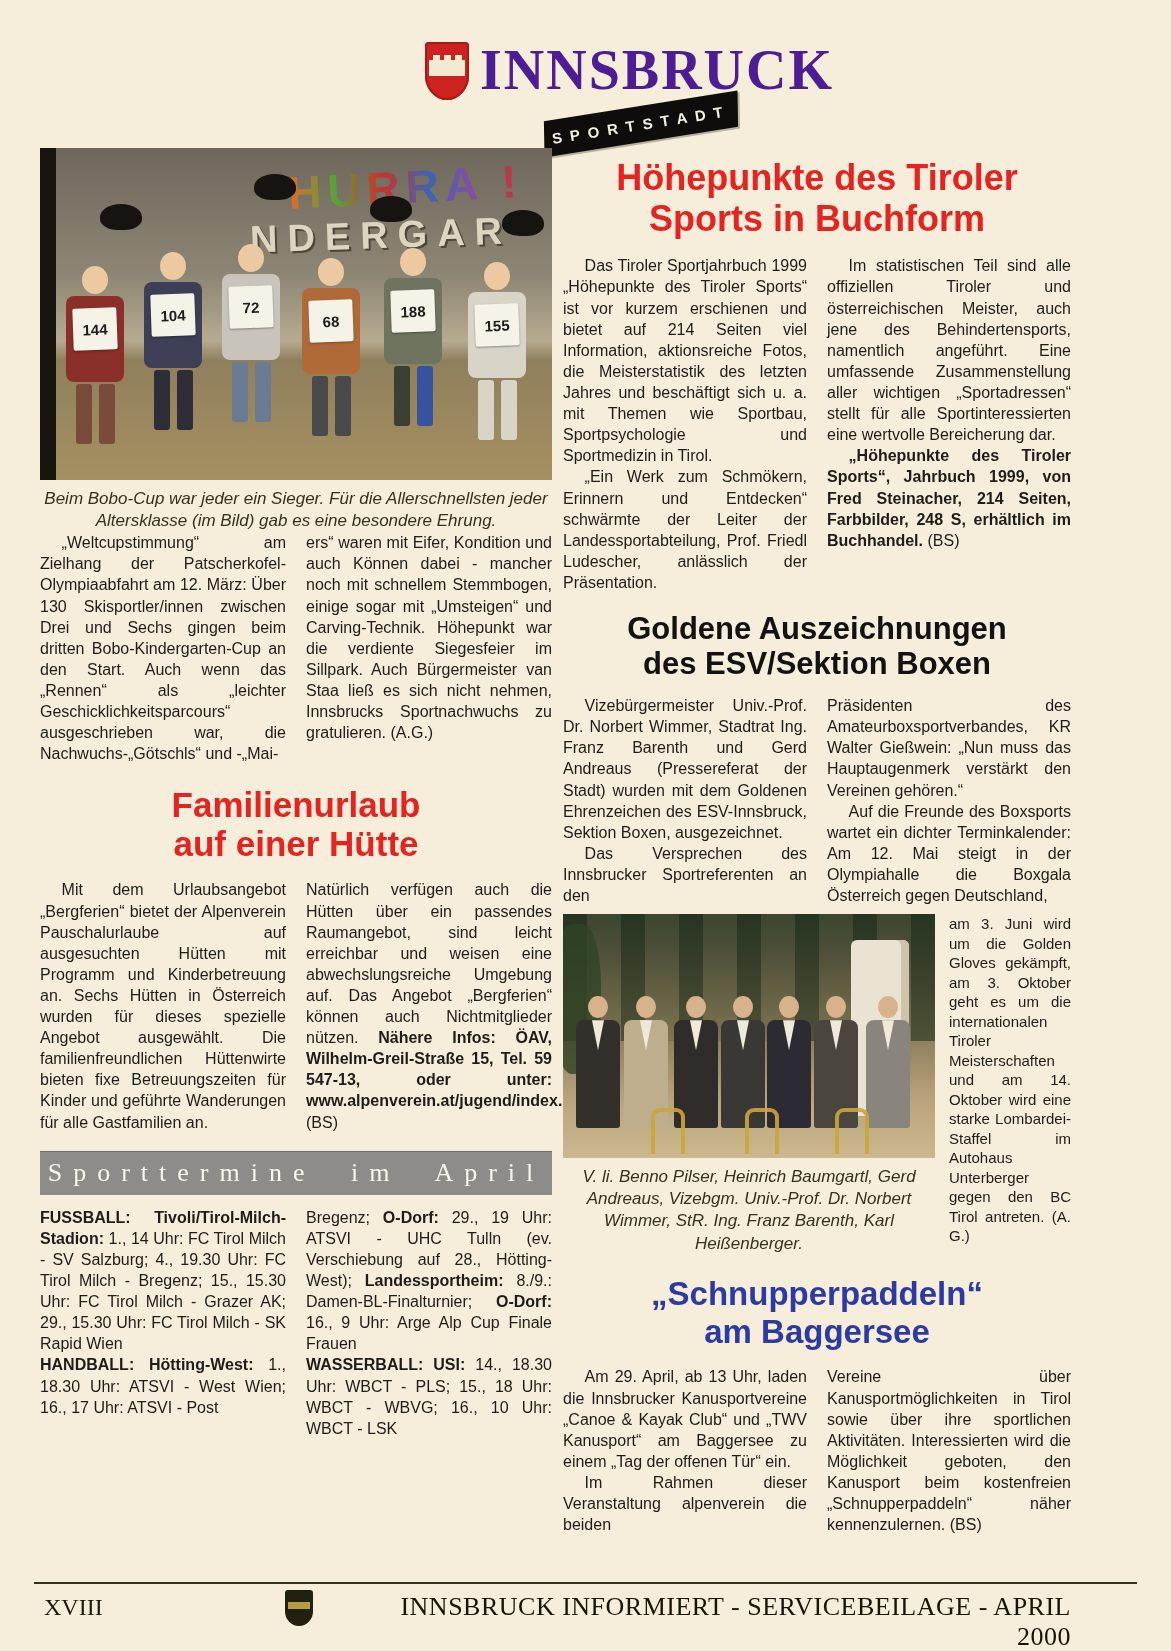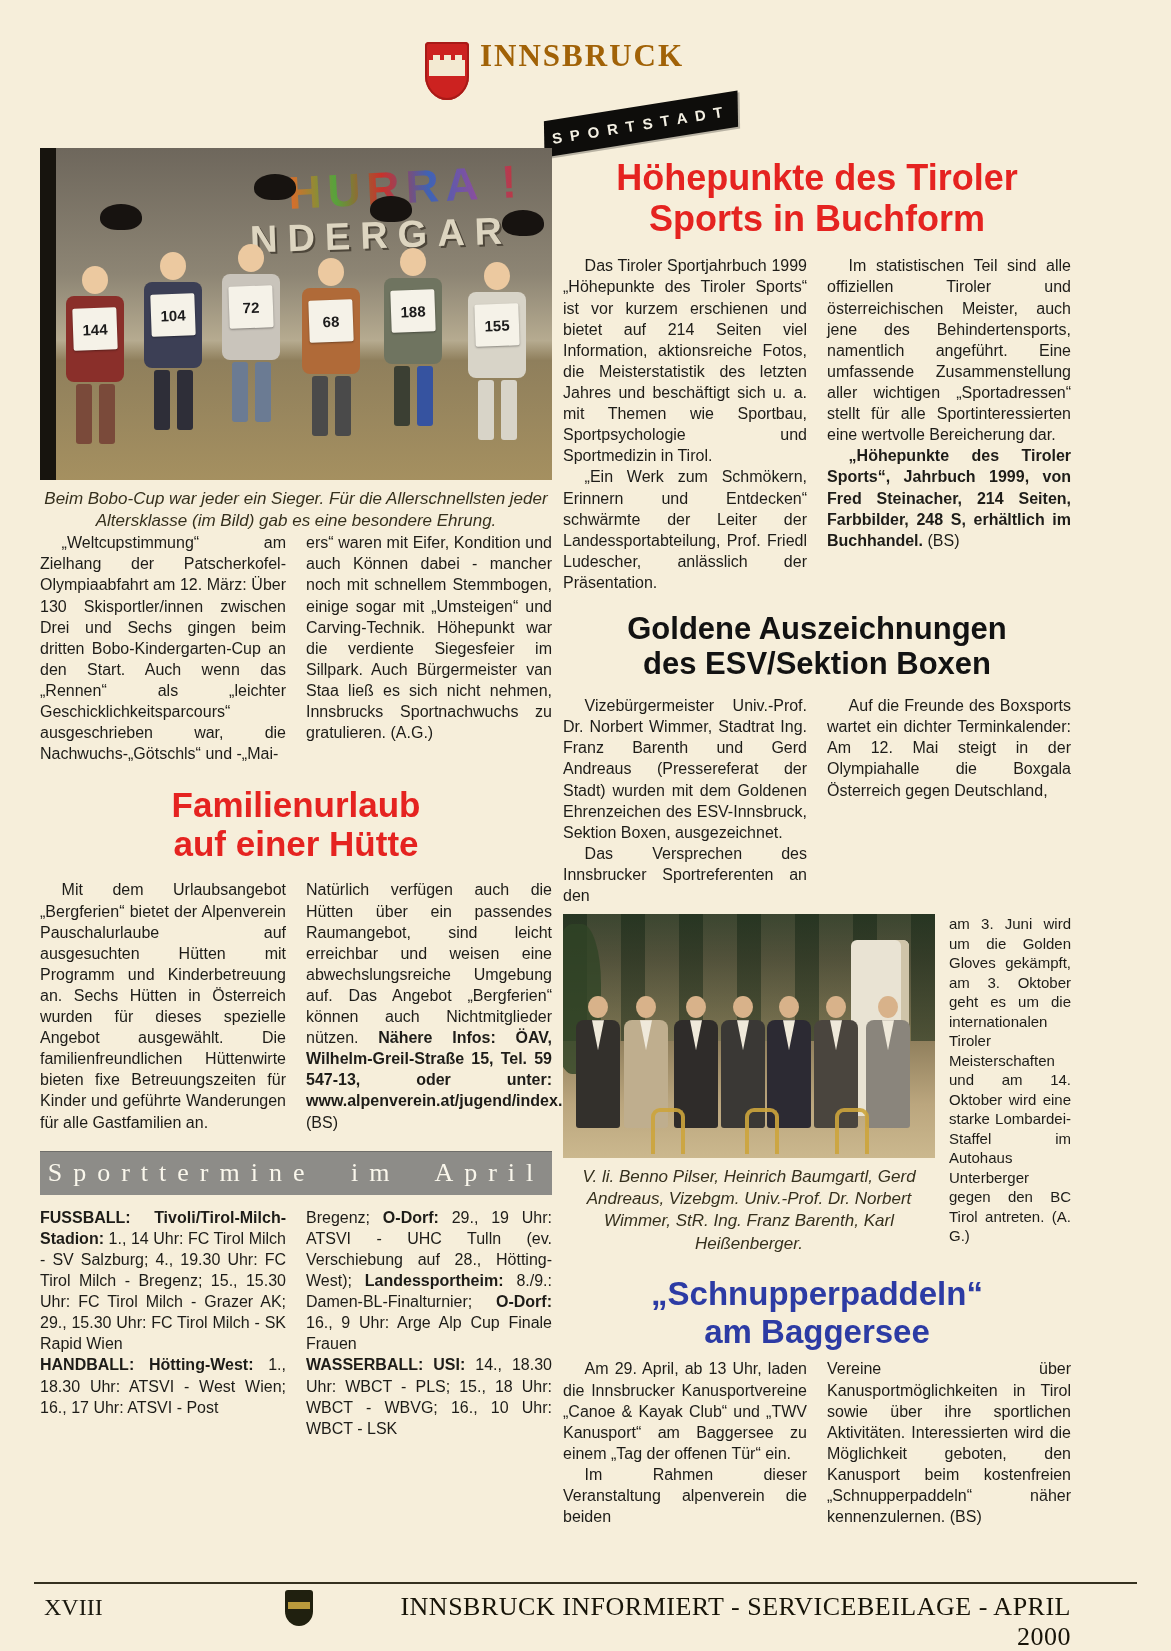--- a/index.html
+++ b/index.html
@@ -9,21 +9,21 @@
 
   
   .masthead { position:absolute; top:34px; left:0; width:100%; height:110px; }
   .shield { position:absolute; left:425px; top:8px; width:44px; height:58px;
             background:#cc2220; border-radius:4px 4px 50% 50% / 4px 4px 42% 42%;
             box-shadow:inset 0 0 0 2px #a81a17; }
   .shield .band { position:absolute; left:4px; top:18px; right:4px; height:16px; background:#f3ead2; }
   .shield .band i { display:block; position:absolute; top:-5px; width:7px; height:8px; background:#f3ead2; }
   .shield .band i.t1{ left:4px; } .shield .band i.t2{ left:15px; } .shield .band i.t3{ left:26px; }
   .wordmark { position:absolute; left:480px; top:4px; font-family:"Liberation Serif", serif;
-              font-weight:bold; font-size:31px; letter-spacing:2px; color:#a16207; }
+              font-weight:bold; font-size:56px; letter-spacing:2px; color:#4c1d95; }
   .ribbon { position:absolute; left:543px; top:72px; width:196px; height:36px; background:#0e0d0b;
             transform:rotate(-9deg) skewX(-8deg); display:flex; align-items:center; justify-content:center;
             box-shadow:2px 2px 0 rgba(0,0,0,.25); }
   .ribbon span { color:#f4f0e3; font-size:15px; font-weight:bold; letter-spacing:8px; transform:skewX(8deg); }
 
   
   .leftcol  { position:absolute; left:40px;  top:148px; width:512px; }
   .rightcol { position:absolute; left:563px; top:152px; width:508px; }
   .cols { display:flex; gap:20px; }
   .c { width:246px; }
@@ -33,21 +33,21 @@
   .capt { font-style:italic; font-size:17px; line-height:1.3; color:#35301d;text-align:center; }
 
   h2 { text-align:center; font-weight:bold; }
   .h-red   { color:#e52320; }
   .h-black { color:#121212; }
   .h-blue  { color:#2c3ba4; }
   .t-hoeh  { font-size:36px; line-height:1.13; margin:6px 0 16px; }
   .t-bobo  { font-size:31px; line-height:1.12; margin:10px 0 14px; letter-spacing:-.3px; }
   .t-fam   { font-size:35px; line-height:1.1; margin:22px 0 16px; }
   .t-gold  { font-size:31px; line-height:1.13; margin:18px 0 14px; }
-  .t-schn  { font-size:33px; line-height:1.15; margin:20px 0 8px; }
+  .t-schn  { font-size:33px; line-height:1.15; margin:20px 0 16px; }
 
   
   .photo1 { position:relative; width:512px; height:332px; overflow:hidden;
             background:linear-gradient(180deg,#6e675c 0%,#8d8574 38%,#b6ab90 58%,#8f7f5c 64%,#a59060 100%); }
   .photo1 .edge { position:absolute; left:0; top:0; width:16px; height:100%; background:#17140e; }
   .graf1 { position:absolute; top:12px; left:248px; font-size:46px; font-weight:bold; letter-spacing:6px;
            background:linear-gradient(90deg,#e06a2b,#58a23c,#c9322b,#3f63b5,#8a4e9e,#c9322b);
            -webkit-background-clip:text; background-clip:text; color:transparent; transform:rotate(-3deg); }
   .graf2 { position:absolute; top:66px; left:210px; font-size:38px; font-weight:bold; letter-spacing:10px;
            color:#ddd5c0; text-shadow:2px 2px 0 #4d463a; transform:rotate(-2deg); }
@@ -253,20 +253,21 @@
     <h2 class="h-black t-gold">
       <span>Goldene Auszeichnungen</span><br>
       <span>des ESV/Sektion Boxen</span>
     </h2>
     <div class="cols body">
       <div class="c">
         <p class="ind">Vizebürgermeister Univ.-Prof. Dr. Norbert Wimmer, Stadtrat Ing. Franz Barenth und Gerd Andreaus (Pressereferat der Stadt) wurden mit dem Goldenen Ehrenzeichen des ESV-Innsbruck, Sektion Boxen, ausgezeichnet.</p>
         <p class="ind">Das Versprechen des Innsbrucker Sportreferenten an den</p>
       </div>
       <div class="c">
+        <p>Präsidenten des Amateurboxsportverbandes, KR Walter Gießwein: „Nun muss das Hauptaugenmerk verstärkt den Vereinen gehören.“</p>
         <p class="ind">Auf die Freunde des Boxsports wartet ein dichter Terminkalender: Am 12. Mai steigt in der Olympiahalle die Boxgala Österreich gegen Deutschland,</p>
       </div>
     </div>
 
     <div class="photorow">
       <div class="photobox">
         <div class="photo2">
           <div class="curt"></div>
           <div class="plant"></div>
           <div class="wcurt"></div>

